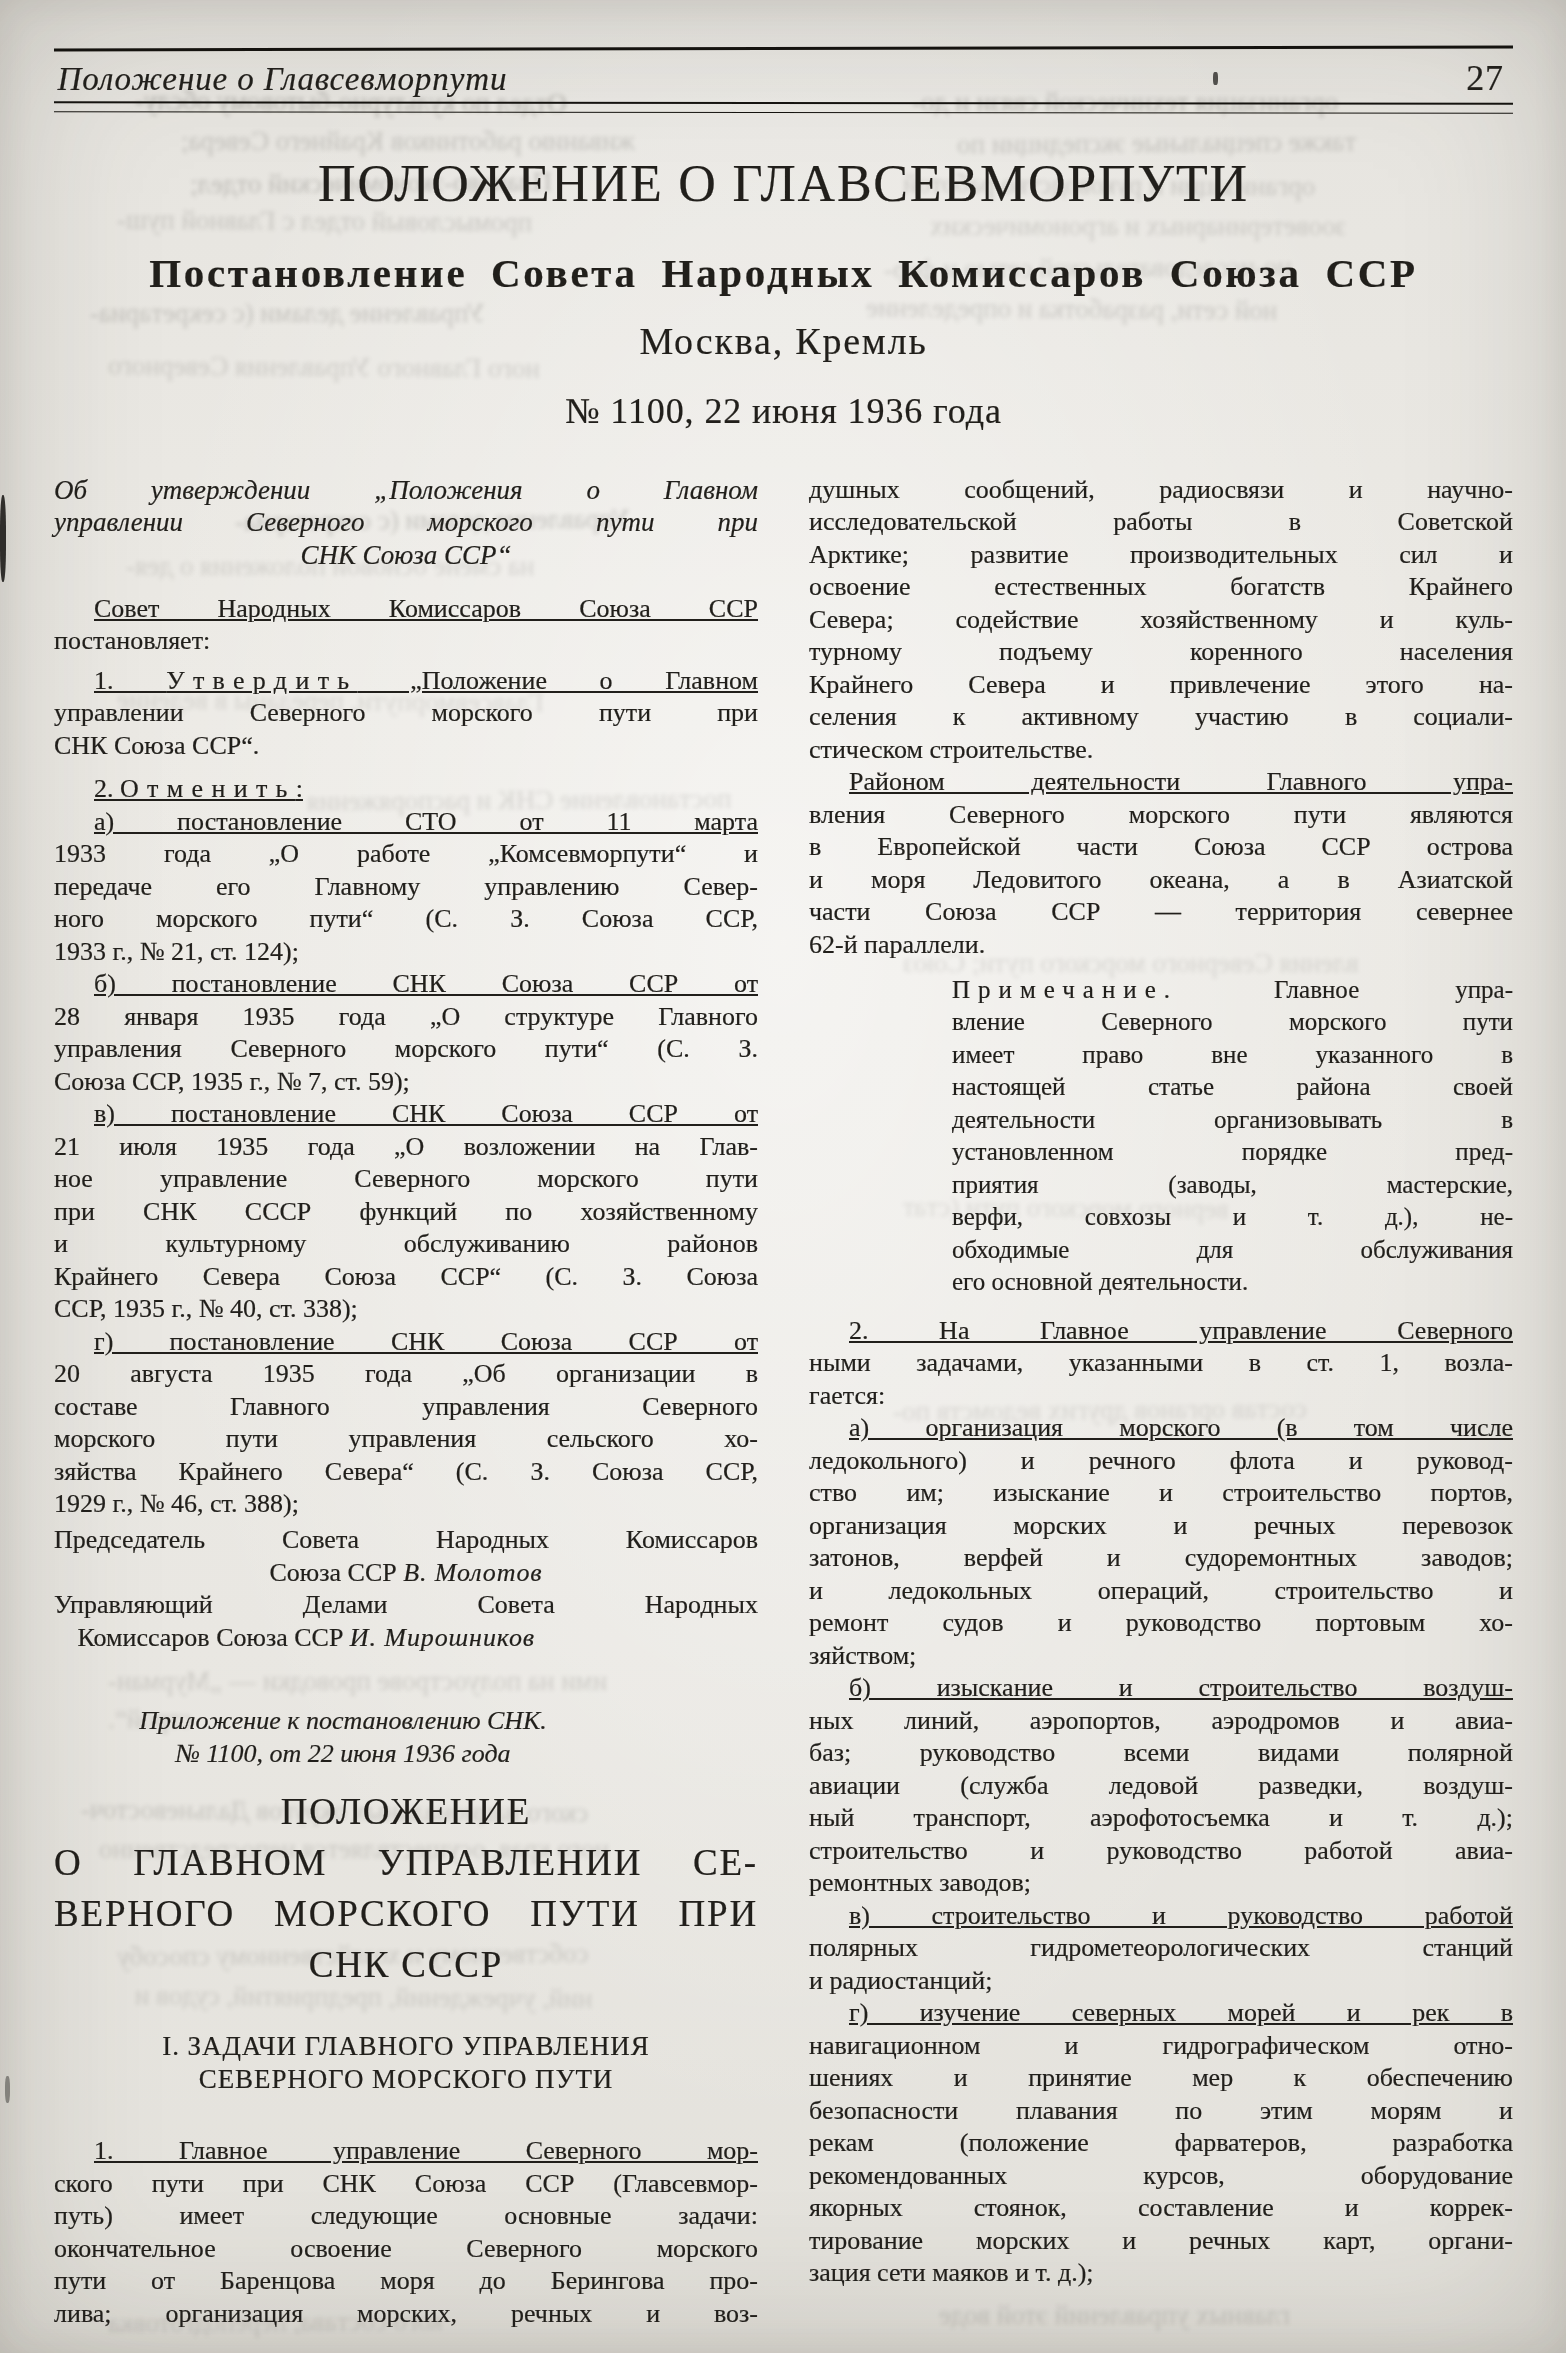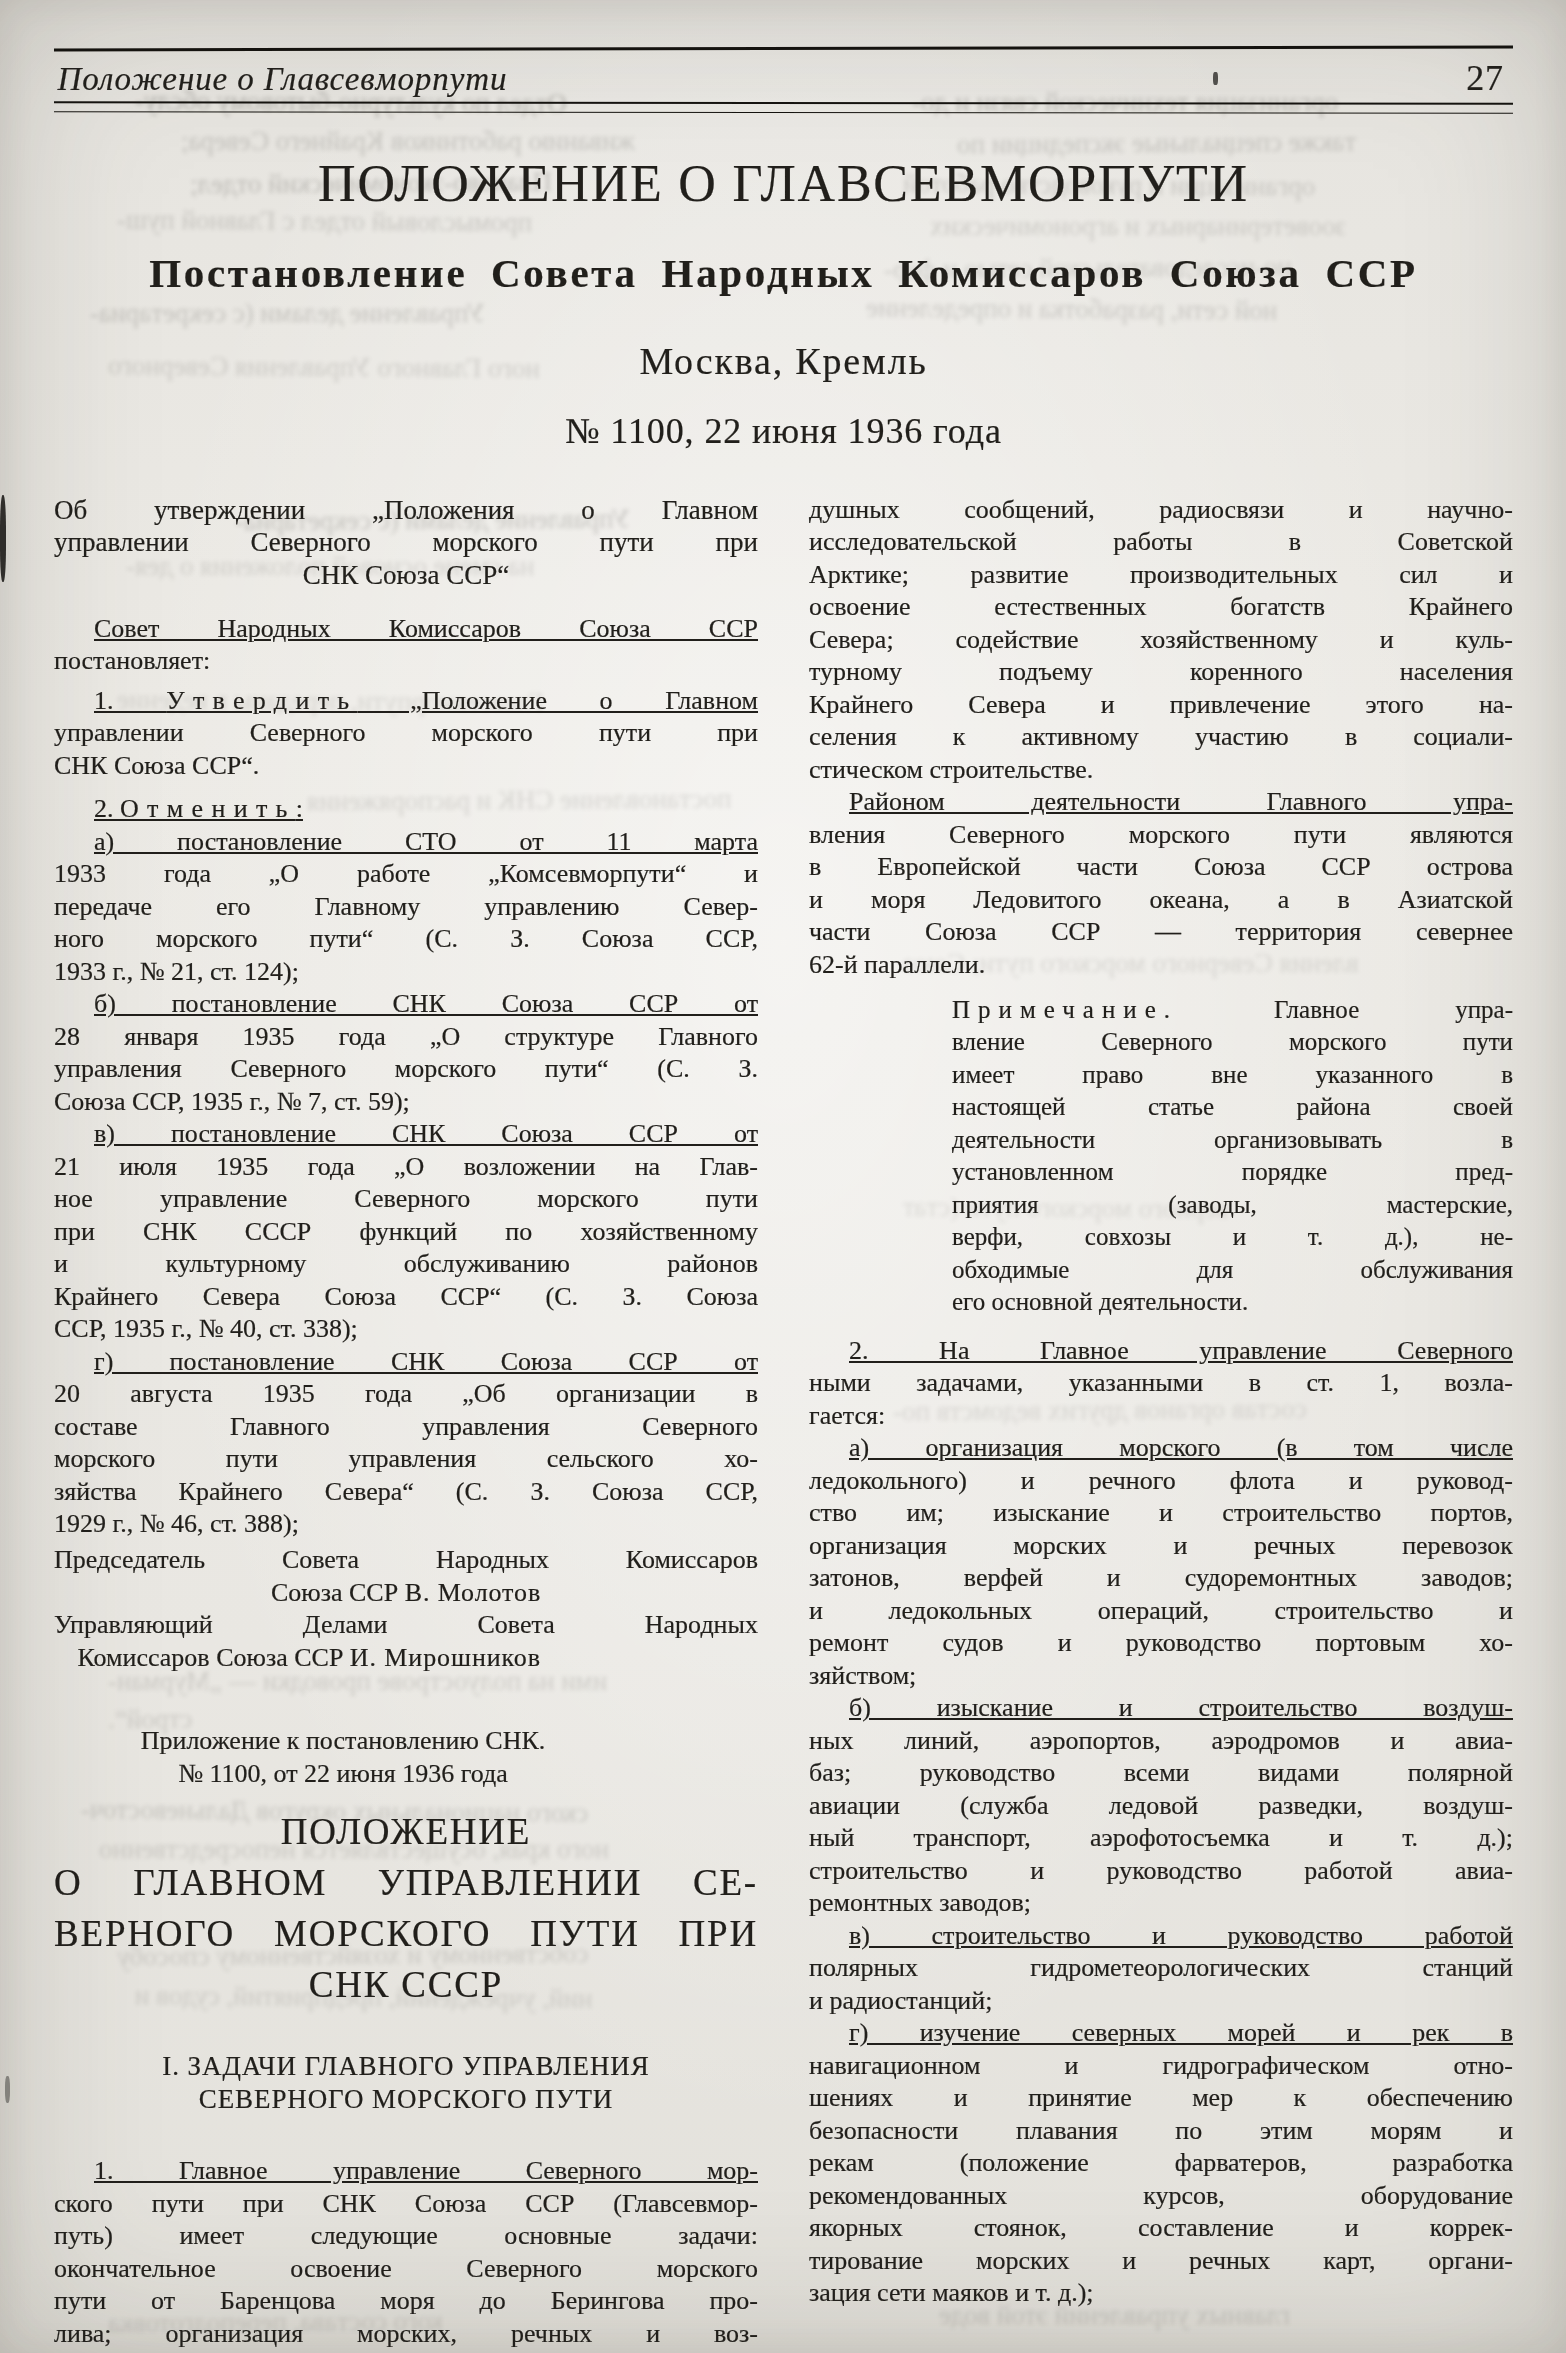--- a/index.html
+++ b/index.html
@@ -30,31 +30,31 @@
   .content{position:relative;z-index:2;padding:0 54px;}
   
   .rule-top{margin-top:47px;height:2.7px;background:#15130f;transform:rotate(-.12deg);}
   .runhead{display:flex;align-items:baseline;justify-content:space-between;padding:7.2px 3.6px 3.6px 3.6px;}
   .runhead .rh{font-style:italic;font-size:33px;letter-spacing:0.9px;}
   .runhead .pn{font-size:36px;letter-spacing:0.9px;padding-right:5.4px;}
   .rule-dbl{height:3.6px;border-top:2.7px solid #15130f;border-bottom:1.8px solid #15130f;padding-top:4.5px;transform:rotate(.06deg);}
   
   .title{margin-top:40px;text-align:center;font-size:52px;letter-spacing:1.8px;font-weight:400;}
   .decree{margin-top:36px;text-align:center;font-size:41px;font-weight:700;letter-spacing:2.7px;word-spacing:10.8px;}
-  .place{margin-top:42px;text-align:center;font-size:38px;letter-spacing:1.8px;}
+  .place{margin-top:22px;text-align:center;font-size:38px;letter-spacing:1.8px;}
   .num{margin-top:27px;text-align:center;font-size:36px;letter-spacing:0.9px;}
   
   .cols{display:flex;gap:51px;margin-top:42px;}
   .col{width:704px;font-size:26px;line-height:32.5px;}
   .ln{text-align:justify;text-align-last:justify;min-height:32.5px;}
   .ln.l{text-align:left;text-align-last:left;}
   .ln.c{text-align:right;text-align-last:center;}
   .ln.ind{text-indent:40px;text-decoration:underline;}
   .ln.ind2{text-indent:23.5px;}
-  .it, .blk.it{}
+  .it, .blk.it{font-style:italic;}
   .ls{letter-spacing:.32em;}
   .blk{margin-top:0;}
   .blk.head-subject{font-size:27px;}
   .blk.app-note{width:578px;font-size:26px;}
   .blk.h1{font-size:37px;line-height:51px;letter-spacing:1.8px;}
   .blk.h2{font-size:27px;line-height:32.5px;letter-spacing:0.9px;}
   .blk.note{margin-left:143px;font-size:25px;}
   .sig .it{letter-spacing:0.9px;}
   .txt{ -webkit-text-stroke:0.2px #211f1b; }
 </style>

